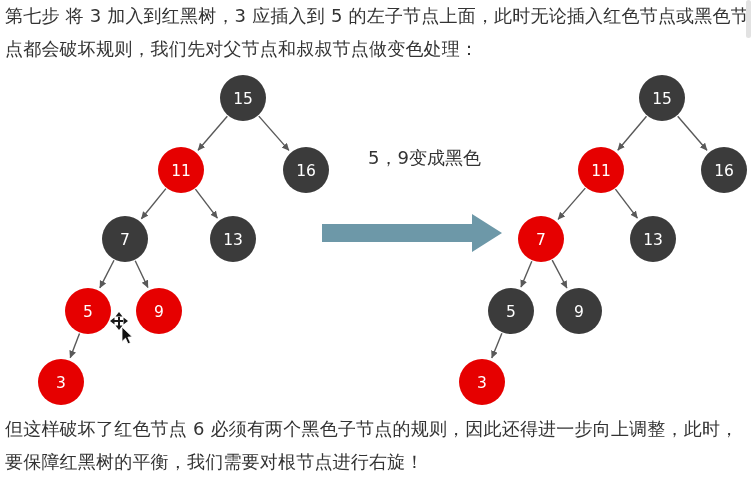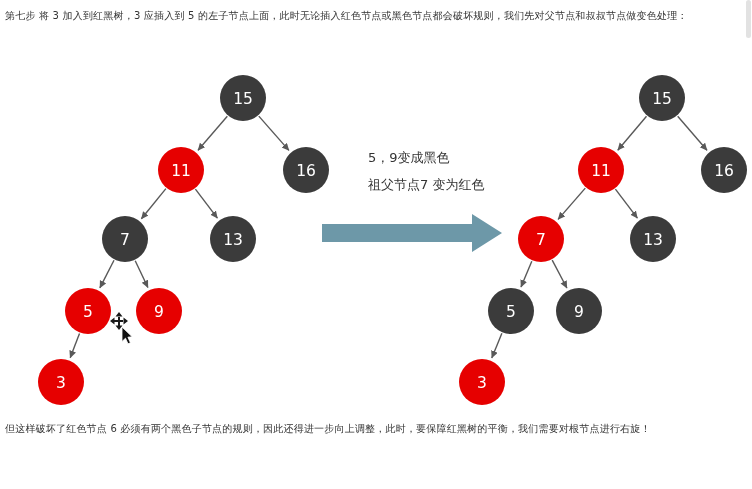--- a/index.html
+++ b/index.html
@@ -8,28 +8,28 @@
     font-family: "DejaVu Sans", "Liberation Sans", sans-serif;
     width: 752px; height: 489px; overflow: hidden;
   }
   .page {
     position: relative; width: 752px; height: 489px;
     background: #ffffff; overflow: hidden;
   }
   #diagram { position: absolute; left: 0; top: 0; }
   .para {
     position: absolute; left: 5px; width: 744px;
-    font-size: 10px; color: #333333;
+    font-size: 18px; color: #333333;
     line-height: 32.5px; letter-spacing: 0.2px;
   }
   .para.top { top: 0px; }
   .para.bottom { top: 412px; line-height: 33px; }
   .annotation {
     position: absolute; left: 368px; top: 144px;
-    font-size: 13px; color: #333333; line-height: 27px;
+    font-size: 18px; color: #333333; line-height: 27px;
     white-space: nowrap;
   }
   .edge { stroke: #595959; stroke-width: 1.4; fill: none; }
   .node-label {
     fill: #ffffff; font-size: 15.5px;
     text-anchor: middle; dominant-baseline: central;
     font-family: "DejaVu Sans", "Liberation Sans", sans-serif;
   }
   .scrollbar-thumb {
     position: absolute; right: 1px; top: 0px;
@@ -106,20 +106,19 @@
                M-9,0 L-4.5,-3.5 L-4.5,3.5 Z  M9,0 L4.5,-3.5 L4.5,3.5 Z
                M-5,-1 L5,-1 L5,1 L-5,1 Z  M-1,-5 L1,-5 L1,5 L-1,5 Z" fill="#1a1a1a"></path>
       <path d="M3,6 L3,20.5 L6.5,17.2 L9,22.8 L11.4,21.7 L8.9,16.2 L13.2,15.8 Z" fill="#111111" stroke="#ffffff" stroke-width="0.8"></path>
     </g>
   </svg>
 
   <p class="para top">第七步 将 3 加入到红黑树，3 应插入到 5 的左子节点上面，此时无论插入红色节点或黑色节点都会破坏规则，我们先对父节点和叔叔节点做变色处理：</p>
 
   <div class="annotation">
     <div>5，9变成黑色</div>
-    <div>祖父节点7 变为红色</div>
   </div>
 
   <p class="para bottom">但这样破坏了红色节点 6 必须有两个黑色子节点的规则，因此还得进一步向上调整，此时，要保障红黑树的平衡，我们需要对根节点进行右旋！</p>
 
   <div class="scrollbar-thumb"></div>
 
 </div>
 
 </body></html>

